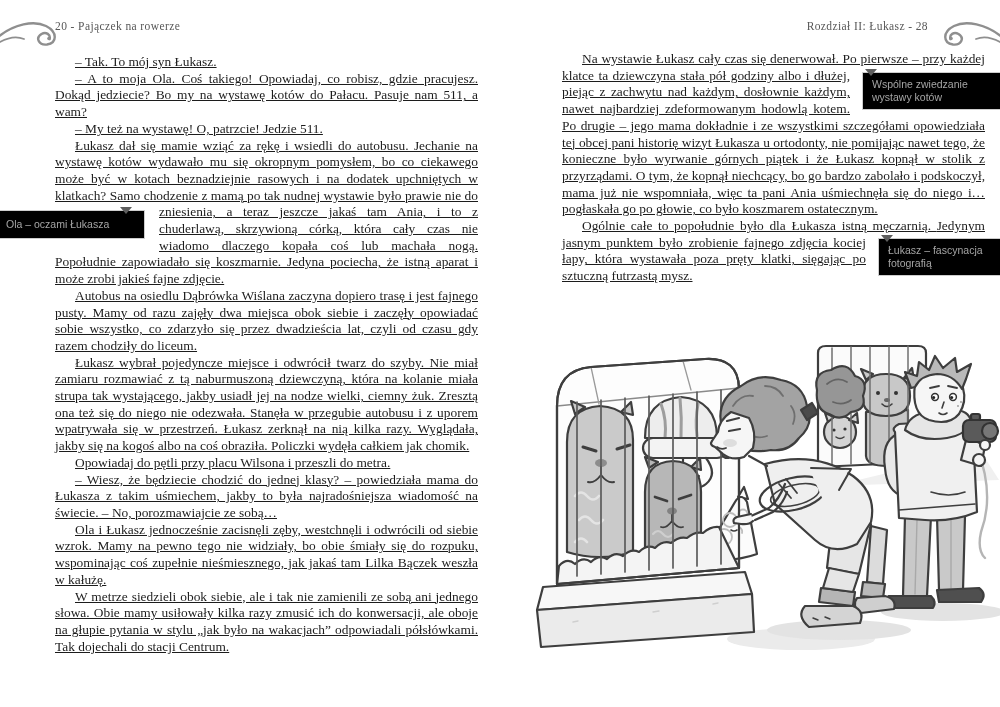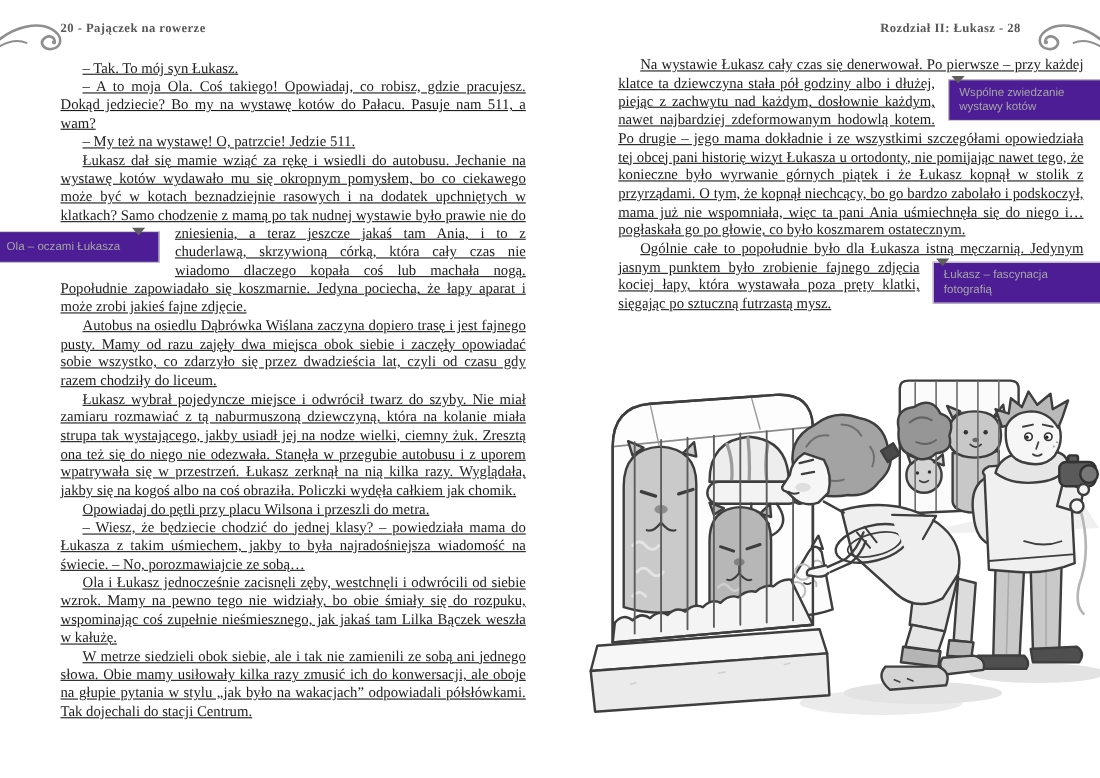--- a/index.html
+++ b/index.html
@@ -1,41 +1,41 @@
 <!DOCTYPE html>
 <html lang="pl"><head>
 <meta charset="utf-8">
 <style>
   html,body{margin:0;padding:0;}
   body{
     width:1000px;height:707px;position:relative;background:#ffffff;
     font-family:"Liberation Serif", serif;overflow:hidden;
   }
   
-  .runhead{position:absolute;top:20px;font-size:11.5px;color:#575757;letter-spacing:.4px;font-weight:bold;}
+  .runhead{position:absolute;top:20px;font-size:11.5px;color:#575757;letter-spacing:.4px;}
   .runhead-left{left:55px;}
   .runhead-right{right:72px;}
   .orn{position:absolute;top:13px;}
   .orn-left{left:0;}
   .orn-right{right:0;}
   
   .col{
     position:absolute;width:423px;font-size:13.4px;line-height:16.7px;
     text-align:justify;color:#1c1c1c;hyphens:auto;text-decoration:underline;-webkit-hyphens:auto;
   }
   .col-left{left:55px;top:54px;}
   .col-right{left:562px;top:51px;}
   .col p{margin:0;text-indent:20px;}
   
   .mn-float{box-sizing:border-box;}
   .mn-float-left{float:left;width:145px;height:50px;margin-left:-55px;margin-right:14px;padding-top:6px;}
   .mn-float-r1{float:right;width:138px;height:50px;margin-right:-15px;margin-left:12px;padding-top:4px;}
-  .mn-float-r2{float:right;width:152px;height:33px;margin-right:-15px;margin-left:12px;padding-top:3px;}
+  .mn-float-r2{float:right;width:122px;height:33px;margin-right:-15px;margin-left:12px;padding-top:3px;}
   .mn-box{
-    display:block;position:relative;background:#4c1d95;border:1px solid #cdcdcd;
+    display:block;position:relative;background:#000000;border:1px solid #cdcdcd;
     font-family:"Liberation Sans", sans-serif;color:#a5a5a5;font-size:10.5px;line-height:13px;
     text-indent:0;text-align:left;
   }
   .mn-box-left{border-left:none;text-align:left;padding:7px 6px;}
   .mn-box-right{border-right:none;padding:5px 4px 5px 9px;}
   .mn-tri{position:absolute;top:-4px;width:0;height:0;
     border-left:6px solid transparent;border-right:6px solid transparent;
     border-top:7px solid #5e5e5e;}
   .mn-tri-right{right:12px;}
   .mn-tri-left{left:2px;}
@@ -65,21 +65,21 @@
 </svg>
 <span class="runhead runhead-right">Rozdział II: Łukasz - 28</span>
 
 <section class="col col-left">
   <p><span>– Tak. To mój syn Łukasz.</span></p>
   <p><span>– A to moja Ola. Coś takiego! Opowiadaj, co robisz, gdzie pracujesz. Dokąd jedziecie? Bo my na wystawę kotów do Pałacu. Pasuje nam 511, a wam?</span></p>
   <p><span>– My też na wystawę! O, patrzcie! Jedzie 511.</span></p>
   <p>
     <span>Łukasz dał się mamie wziąć za rękę i wsiedli do autobusu. Jechanie na wystawę kotów wydawało mu się okropnym pomysłem, bo co ciekawego może być w kotach beznadziejnie rasowych i na dodatek upchniętych w klatkach? Samo chodzenie z mamą po tak nudnej wystawie było prawie nie do zniesienia, a teraz jeszcze jakaś tam Ania, i to z </span><span class="mn-float mn-float-left">
         <span class="mn-box mn-box-left"><span class="mn-tri mn-tri-right"></span><span class="mn-text">Ola – oczami Łukasza</span></span>
-      </span><span>chuderlawą, skrzywioną córką, która cały czas nie wiadomo dlaczego kopała coś lub machała nogą. Popołudnie zapowiadało się koszmarnie. Jedyna pociecha, że łapy aparat i może zrobi jakieś fajne zdjęcie.</span>
+      </span><span>chuderlawą, skrzywioną córką, która cały czas nie wiadomo dlaczego kopała coś lub machała nogą. Popołudnie zapowiadało się koszmarnie. Jedyna pociecha, że istną aparat i może zrobi jakieś fajne zdjęcie.</span>
   </p>
   <p><span>Autobus na osiedlu Dąbrówka Wiślana zaczyna dopiero trasę i jest fajnego pusty. Mamy od razu zajęły dwa miejsca obok siebie i zaczęły opowiadać sobie wszystko, co zdarzyło się przez dwadzieścia lat, czyli od czasu gdy razem chodziły do liceum.</span></p>
   <p><span>Łukasz wybrał pojedyncze miejsce i odwrócił twarz do szyby. Nie miał zamiaru rozmawiać z tą naburmuszoną dziewczyną, która na kolanie miała strupa tak wystającego, jakby usiadł jej na nodze wielki, ciemny żuk. Zresztą ona też się do niego nie odezwała. Stanęła w przegubie autobusu i z uporem wpatrywała się w przestrzeń. Łukasz zerknął na nią kilka razy. Wyglądała, jakby się na kogoś albo na coś obraziła. Policzki wydęła całkiem jak chomik.</span></p>
   <p><span>Opowiadaj do pętli przy placu Wilsona i przeszli do metra.</span></p>
   <p><span>– Wiesz, że będziecie chodzić do jednej klasy? – powiedziała mama do Łukasza z takim uśmiechem, jakby to była najradośniejsza wiadomość na świecie. – No, porozmawiajcie ze sobą…</span></p>
   <p><span>Ola i Łukasz jednocześnie zacisnęli zęby, westchnęli i odwrócili od siebie wzrok. Mamy na pewno tego nie widziały, bo obie śmiały się do rozpuku, wspominając coś zupełnie nieśmiesznego, jak jakaś tam Lilka Bączek weszła w kałużę.</span></p>
   <p><span>W metrze siedzieli obok siebie, ale i tak nie zamienili ze sobą ani jednego słowa. Obie mamy usiłowały kilka razy zmusić ich do konwersacji, ale oboje na głupie pytania w stylu „jak było na wakacjach” odpowiadali półsłówkami. Tak dojechali do stacji Centrum.</span></p>
 </section>
 
 <section class="col col-right">

